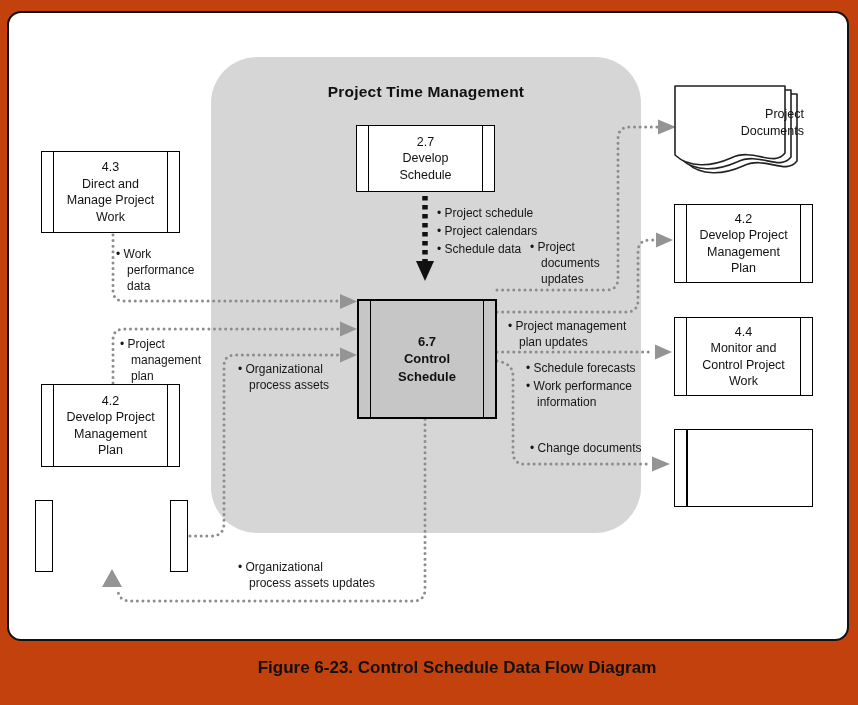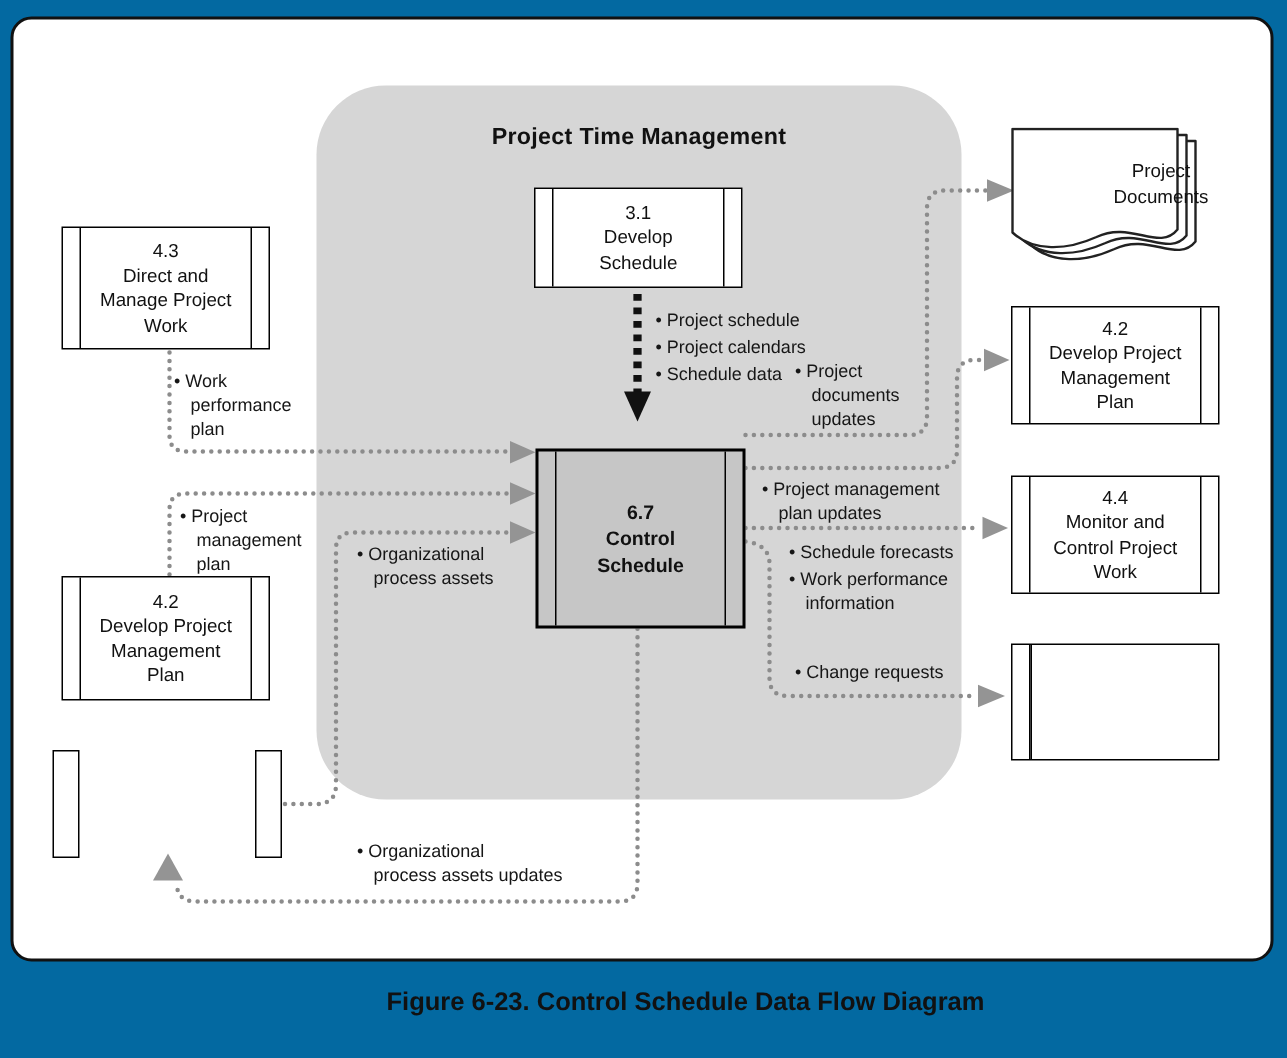--- a/index.html
+++ b/index.html
@@ -1,17 +1,17 @@
 <!DOCTYPE html>
 <html><head>
 <meta charset="utf-8">
 <style>
   html,body{margin:0;padding:0;background:#fff;}
   #stage{
-    position:relative;width:858px;height:705px;background:#0369a1;overflow:hidden;
+    position:relative;width:858px;height:705px;background:#c2410c;overflow:hidden;
     font-family:"Liberation Sans","DejaVu Sans",sans-serif;color:#111;
   }
   #frame{
     position:absolute;left:7px;top:11px;width:838px;height:626px;
     border:2.5px solid #111;border-radius:14px;background:#fff;
   }
   #panel{
     position:absolute;left:211px;top:57px;width:430px;height:476px;
     background:#d6d6d6;border-radius:46px;
   }
@@ -39,21 +39,21 @@
     text-align:center;white-space:pre-line;font-size:12.5px;line-height:1.32;
   }
   .ent-bar{position:absolute;top:0;bottom:0;width:18px;border:1.6px solid #000;background:#fff;box-sizing:border-box;}
   .ent-bar.left{left:0;}
   .ent-bar.right{right:0;}
   .lbl{
     position:absolute;font-size:12px;line-height:1.35;white-space:pre-line;
     padding-left:11px;text-indent:-11px;color:#161616;
   }
   #docs-label{
-    position:absolute;left:715px;top:106px;width:118px;text-align:center;
+    position:absolute;left:686px;top:106px;width:118px;text-align:right;
     white-space:pre-line;font-size:12.5px;line-height:1.32;
   }
   #caption{
     position:absolute;left:0;top:658px;width:858px;text-align:center;
     font-size:17px;font-weight:bold;margin-left:28px;
   }
   #flows{position:absolute;left:0;top:0;pointer-events:none;}
   .dots{fill:none;stroke:#8c8c8c;stroke-width:3;stroke-linecap:round;stroke-dasharray:0 5.6;}
   .ah{fill:#949494;stroke:none;}
   .blackdash{fill:none;stroke:#111;stroke-width:5.5;stroke-dasharray:4.5 4.5;}
@@ -92,21 +92,21 @@
 
     <path class="dots" d="M497,361 Q513,363 513,376 L513,452 Q513,464 525,464 L650,464"></path>
     <polygon class="ah" points="652,456.5 670,464 652,471.5"></polygon>
 
     <path class="dots" d="M425,380 L425,589 Q425,601 413,601 L131,601 Q119,601 118,591"></path>
     <polygon class="ah" points="112,569 102,587 122,587"></polygon>
   </svg>
 
   <div class="pbox" style="left:356px;top:125px;width:139px;height:67px">
     <div class="stripe left"></div>
-    <div class="pbox-label">3.1
+    <div class="pbox-label">2.7
 Develop
 Schedule</div>
     <div class="stripe right"></div>
   </div>
 
   <div class="pbox dark" style="left:357px;top:299px;width:140px;height:120px">
     <div class="stripe left"></div>
     <div class="pbox-label">6.7
 Control
 Schedule</div>
@@ -167,32 +167,32 @@
   <div class="pbox" style="left:674px;top:429px;width:139px;height:78px">
     <div class="stripe left"></div>
     <div class="stripe right"></div>
   </div>
 
   <div class="lbl" style="left:437px;top:205px">• Project schedule</div>
   <div class="lbl" style="left:437px;top:223px">• Project calendars</div>
   <div class="lbl" style="left:437px;top:241px">• Schedule data</div>
   <div class="lbl" style="left:116px;top:246px">• Work
 performance
-plan</div>
+data</div>
   <div class="lbl" style="left:120px;top:336px">• Project
 management
 plan</div>
   <div class="lbl" style="left:238px;top:361px">• Organizational
 process assets</div>
   <div class="lbl" style="left:530px;top:239px">• Project
 documents
 updates</div>
   <div class="lbl" style="left:508px;top:318px">• Project management
 plan updates</div>
   <div class="lbl" style="left:526px;top:360px">• Schedule forecasts</div>
   <div class="lbl" style="left:526px;top:378px">• Work performance
 information</div>
-  <div class="lbl" style="left:530px;top:440px">• Change requests</div>
+  <div class="lbl" style="left:530px;top:440px">• Change documents</div>
   <div class="lbl" style="left:238px;top:559px">• Organizational
 process assets updates</div>
 
   <div id="caption">Figure 6-23. Control Schedule Data Flow Diagram</div>
 </div>
 
 </body></html>

